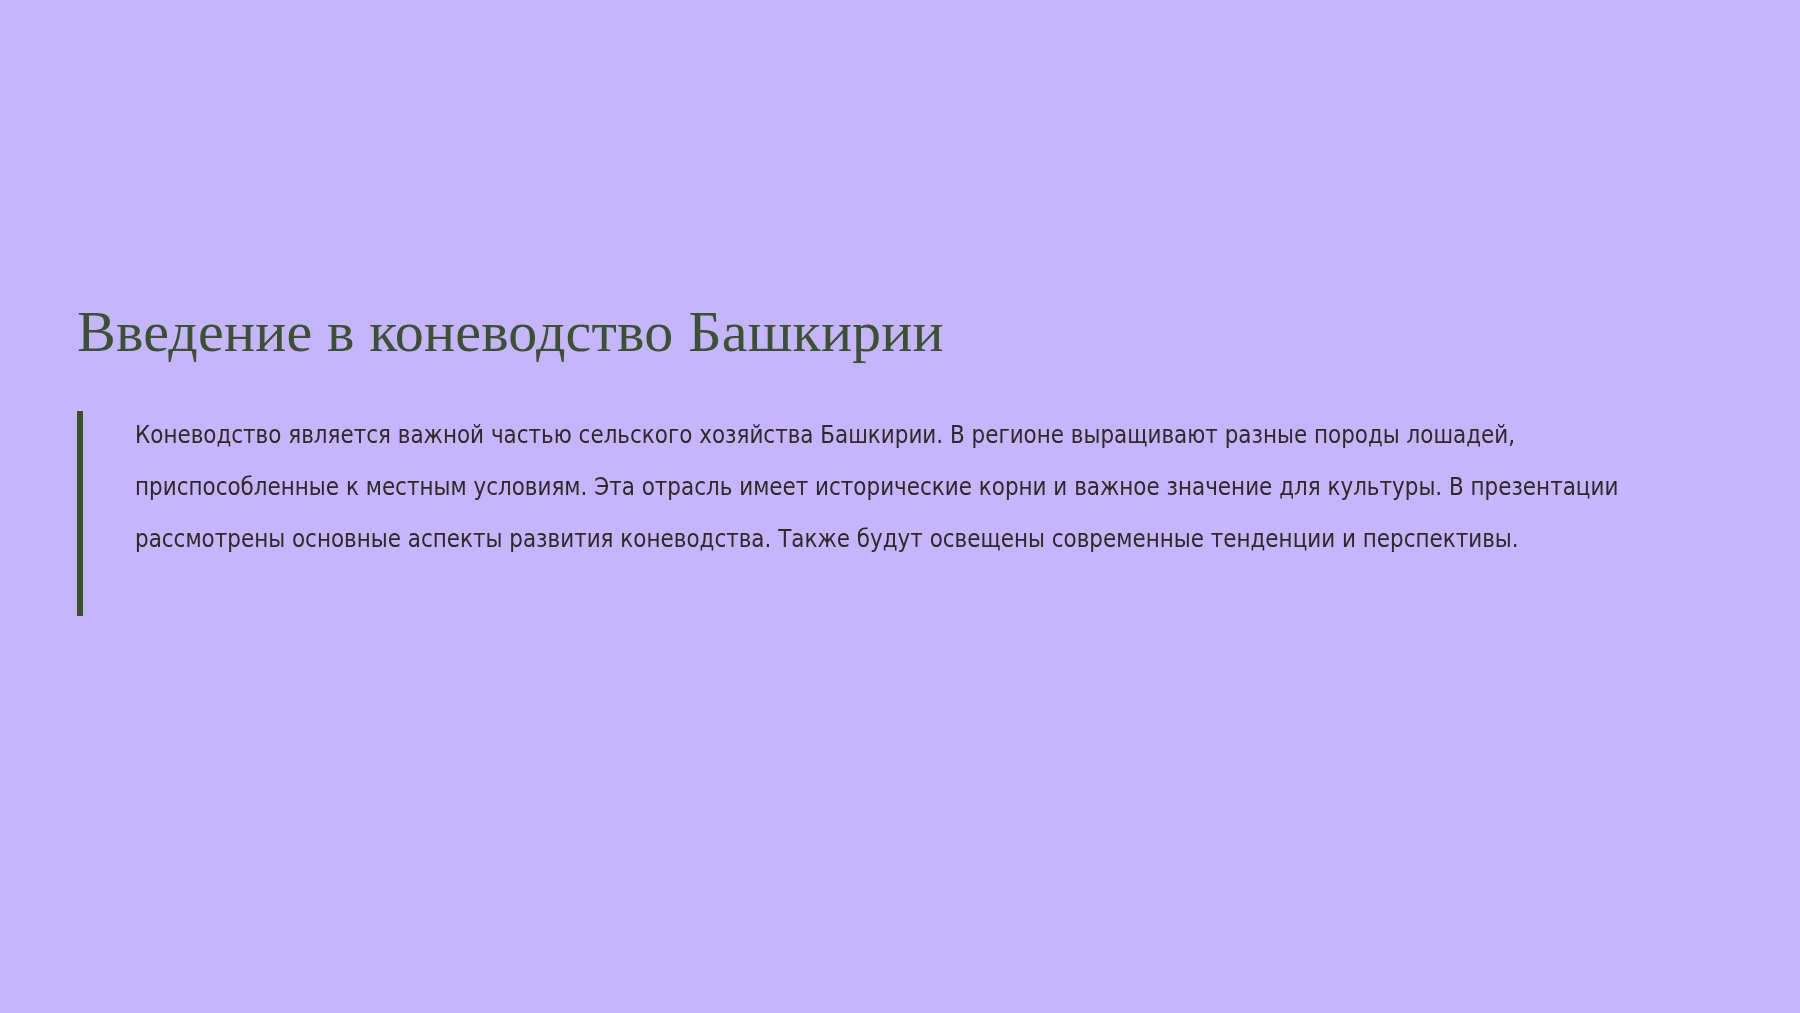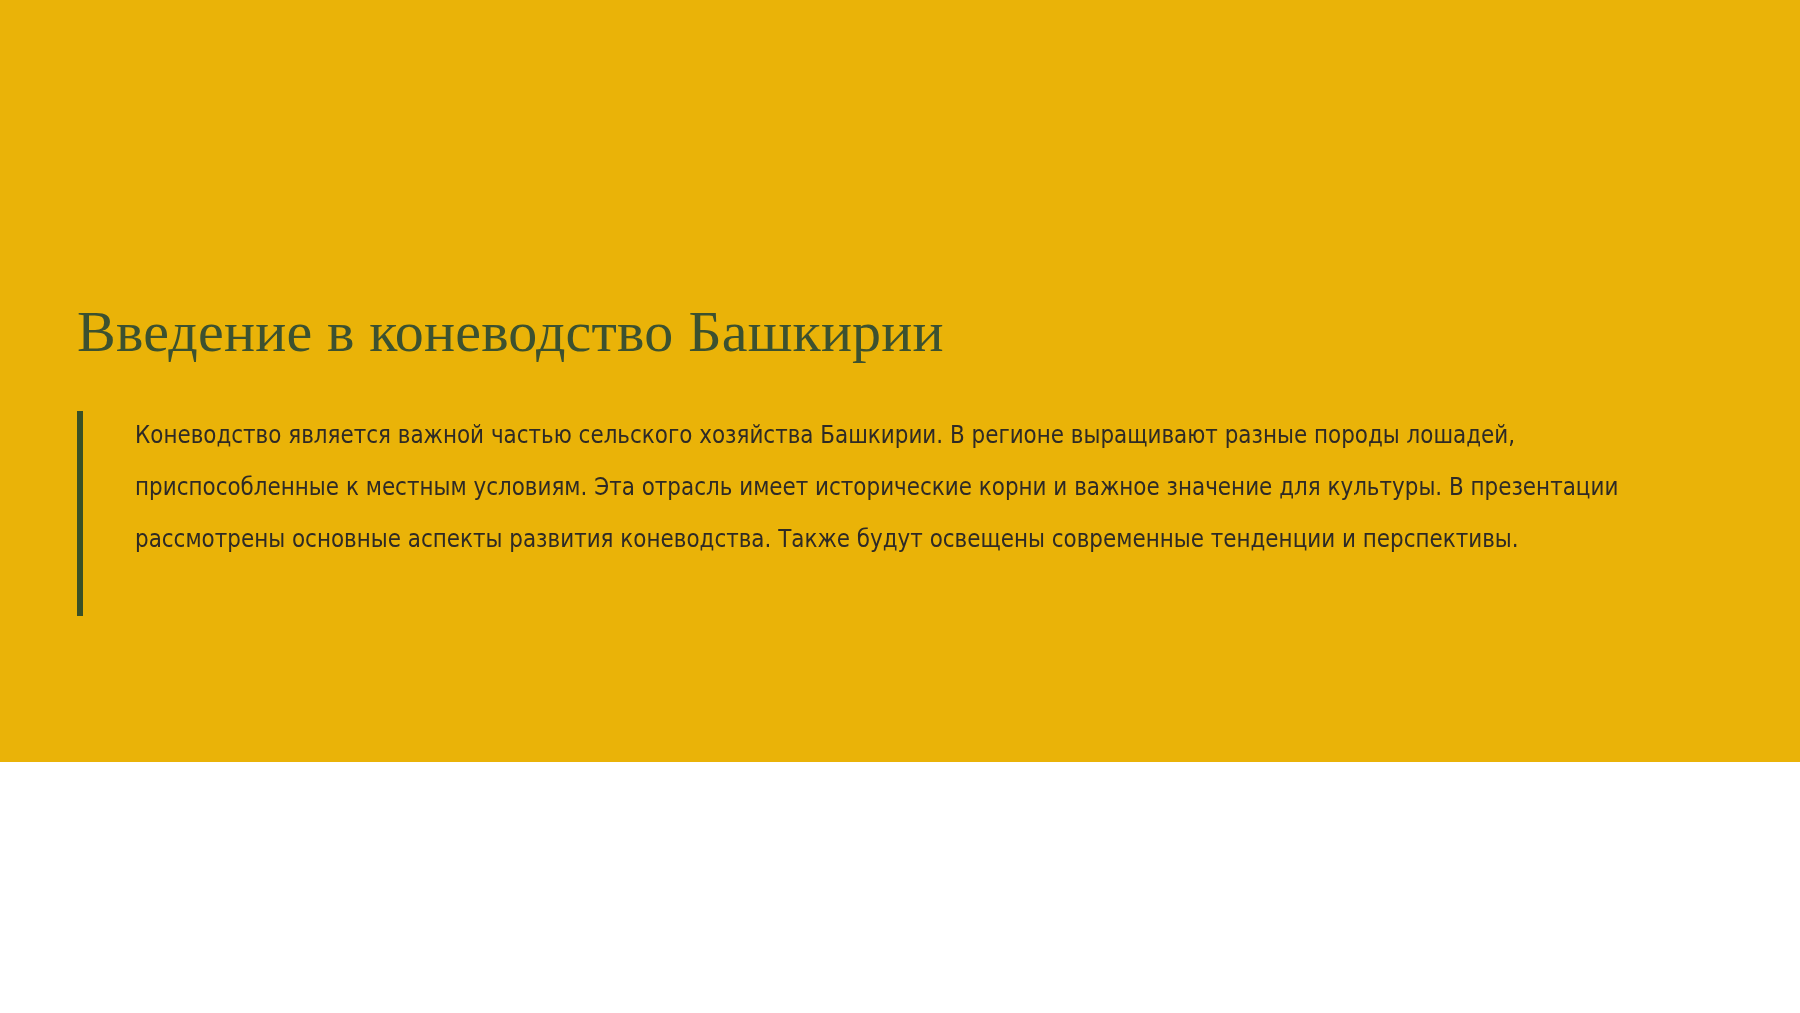--- a/index.html
+++ b/index.html
@@ -9,22 +9,22 @@
   body {
     width: 1800px;
     height: 1013px;
     overflow: hidden;
     font-family: "Liberation Sans", sans-serif;
   }
 
   .slide {
     position: relative;
     width: 1800px;
-    height: 762px;
-    background: #eab308;
+    height: 1013px;
+    background: #c4b5fd;
     box-sizing: border-box;
     padding-left: 28px;
   }
 
   .slide-content {
     position: absolute;
     left: 77px;
     top: 300px;
     width: 1640px;
   }

